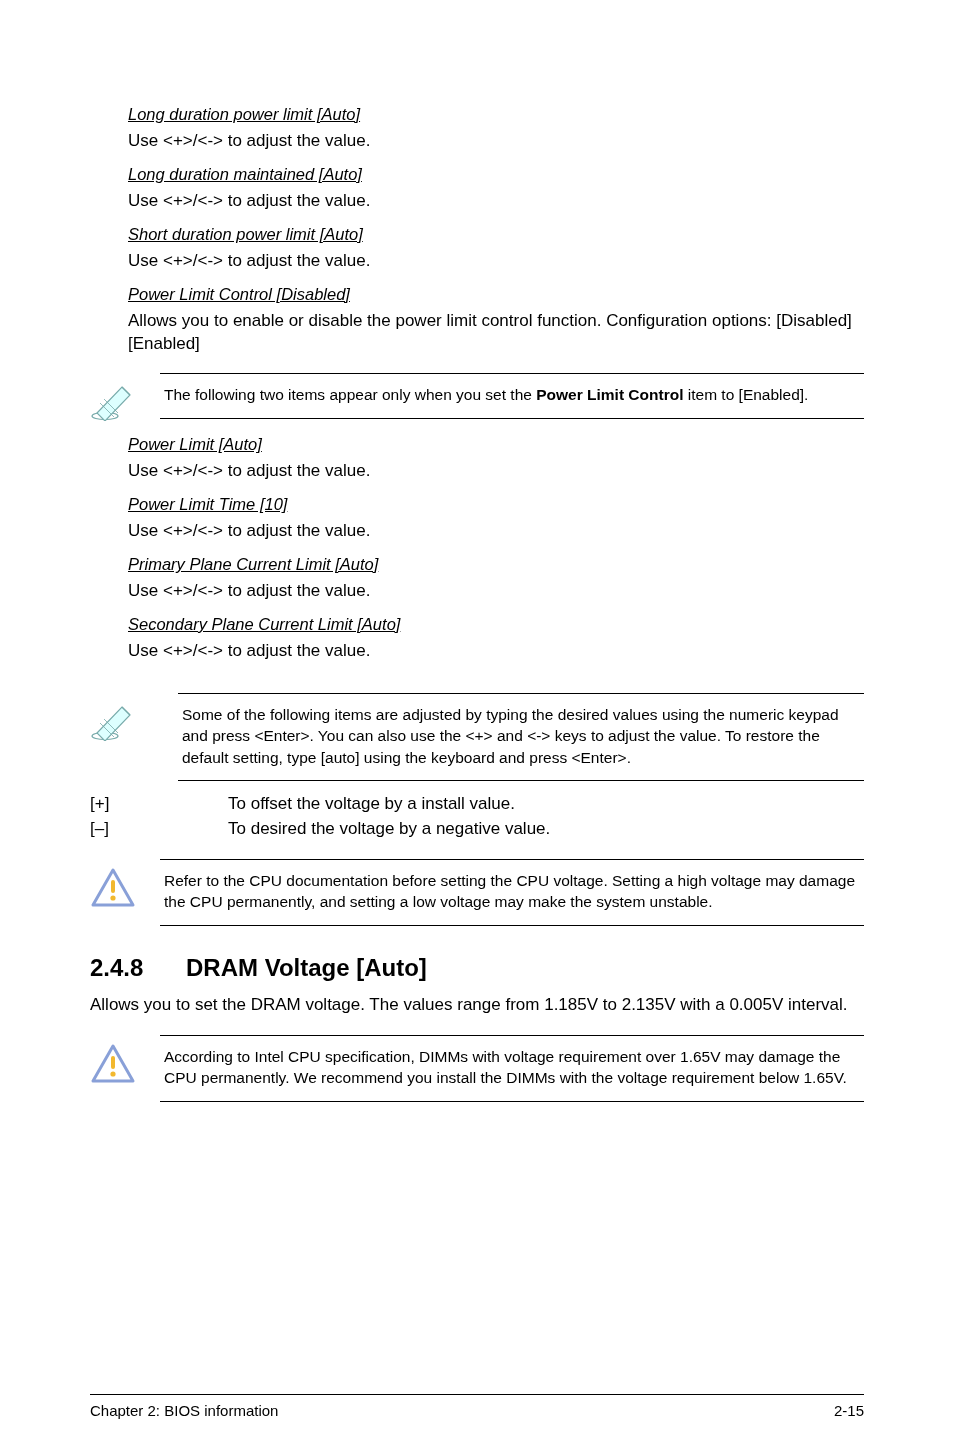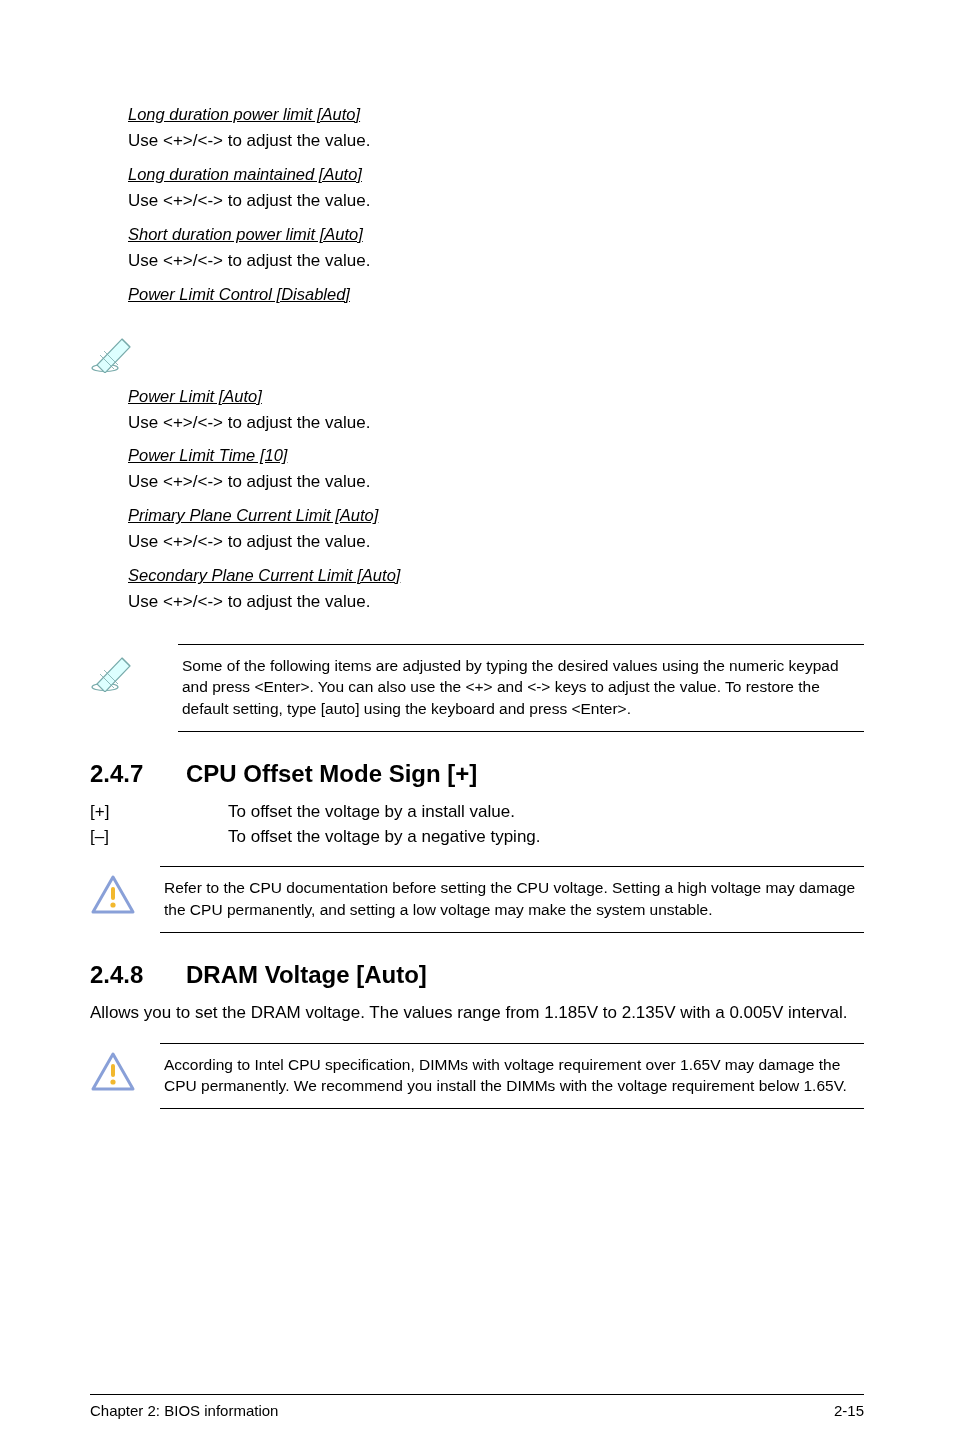--- a/index.html
+++ b/index.html
@@ -104,32 +104,36 @@
     <a class="sub-link">Long duration power limit [Auto]</a>
     <div class="body-text">Use &lt;+&gt;/&lt;-&gt; to adjust the value.</div>
 
     <a class="sub-link">Long duration maintained [Auto]</a>
     <div class="body-text">Use &lt;+&gt;/&lt;-&gt; to adjust the value.</div>
 
     <a class="sub-link">Short duration power limit [Auto]</a>
     <div class="body-text">Use &lt;+&gt;/&lt;-&gt; to adjust the value.</div>
 
     <a class="sub-link">Power Limit Control [Disabled]</a>
+    <div class="body-text">Allows you to enable or disable the power limit control function. Configuration options: [Disabled] [Enabled]</div>
   </div>
 
   <div class="note-block">
     <div class="icon">
       <svg width="46" height="40" viewBox="0 0 46 40">
         <ellipse cx="15" cy="35" rx="13" ry="3.5" fill="none" stroke="#7aa" stroke-width="1.2"></ellipse>
         <path d="M7 32 L32 6 L40 14 L15 40 Z" fill="#dff" stroke="#7aa" stroke-width="1.1"></path>
         <path d="M32 6 L40 14" stroke="#7aa" stroke-width="1.1"></path>
         <path d="M10 22 L24 36" stroke="#7aa" stroke-width="0.8"></path>
         <path d="M14 18 L28 32" stroke="#7aa" stroke-width="0.8"></path>
       </svg>
     </div>
+    <div class="note-body">
+      <span>The following two items appear only when you set the </span><span class="bold">Power Limit Control</span><span> item to [Enabled].</span>
+    </div>
   </div>
 
   <div class="indent-1">
     <a class="sub-link">Power Limit [Auto]</a>
     <div class="body-text">Use &lt;+&gt;/&lt;-&gt; to adjust the value.</div>
 
     <a class="sub-link">Power Limit Time [10]</a>
     <div class="body-text">Use &lt;+&gt;/&lt;-&gt; to adjust the value.</div>
 
     <a class="sub-link">Primary Plane Current Limit [Auto]</a>
@@ -145,31 +149,28 @@
         <ellipse cx="15" cy="35" rx="13" ry="3.5" fill="none" stroke="#7aa" stroke-width="1.2"></ellipse>
         <path d="M7 32 L32 6 L40 14 L15 40 Z" fill="#dff" stroke="#7aa" stroke-width="1.1"></path>
         <path d="M32 6 L40 14" stroke="#7aa" stroke-width="1.1"></path>
         <path d="M10 22 L24 36" stroke="#7aa" stroke-width="0.8"></path>
         <path d="M14 18 L28 32" stroke="#7aa" stroke-width="0.8"></path>
       </svg>
     </div>
     <div class="note-body">Some of the following items are adjusted by typing the desired values using the numeric keypad and press &lt;Enter&gt;. You can also use the &lt;+&gt; and &lt;-&gt; keys to adjust the value. To restore the default setting, type [auto] using the keyboard and press &lt;Enter&gt;.</div>
   </div>
 
-  <h2 class="section-head">
-    <span class="num">2.4.7</span><span>CPU Offset Mode Sign [+]</span>
-  </h2>
 
   <div class="def-row">
     <div class="k">[+]</div>
     <div class="v">To offset the voltage by a install value.</div>
   </div>
   <div class="def-row">
     <div class="k">[–]</div>
-    <div class="v">To offset the voltage by a negative typing.</div>
+    <div class="v">To desired the voltage by a negative value.</div>
   </div>
 
 
   <div class="note-block">
     <div class="icon">
       <svg width="46" height="42" viewBox="0 0 46 42">
         <path d="M23 3 L43 38 L3 38 Z" fill="#fff" stroke="#89a0d8" stroke-width="3" stroke-linejoin="round"></path>
         <rect x="21" y="13" width="4" height="13" rx="2" fill="#f2b82e"></rect>
         <circle cx="23" cy="31" r="2.6" fill="#f2b82e"></circle>
       </svg>

